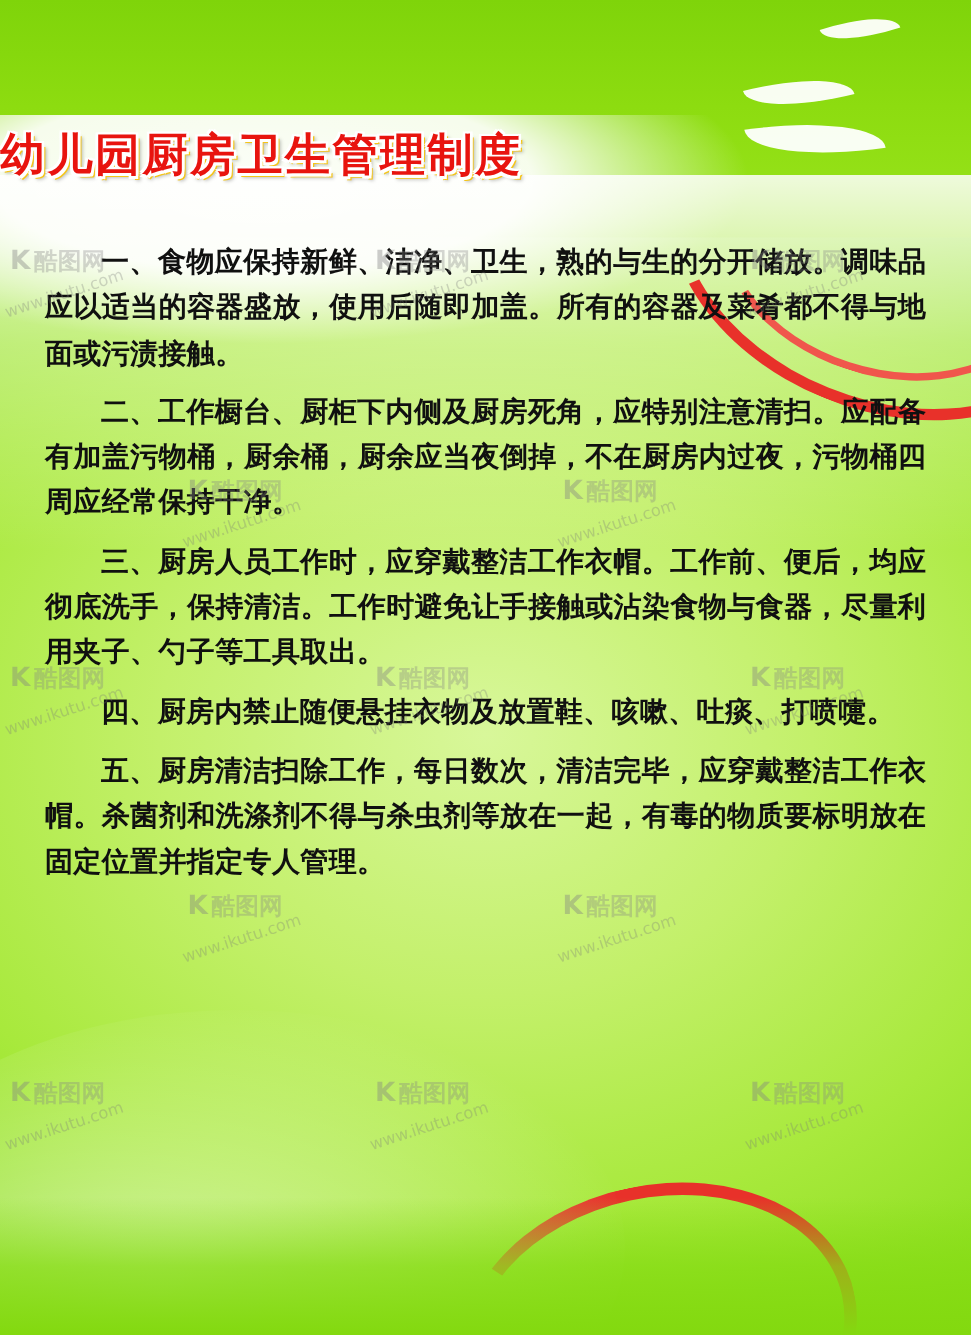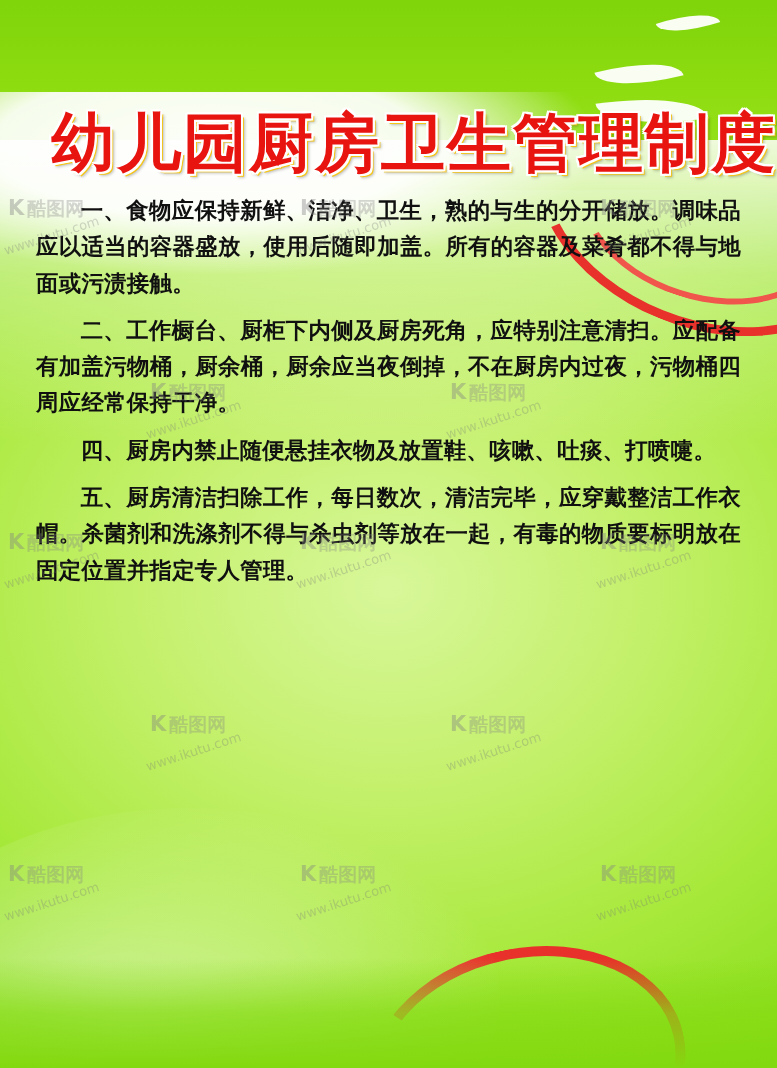--- a/index.html
+++ b/index.html
@@ -128,23 +128,23 @@
     width: 110px; height: 30px;
     border-radius: 0 100% 0 100%;
     transform: rotate(-8deg);
   }
 
   
   #title {
     position: absolute;
     left: 0; right: 0;
     top: 100px;
-    text-align: right;
-    font-family: "DejaVu Sans", "Liberation Sans", sans-serif;
-    font-size: 64px;
+    text-align: left;
+    font-family: "DejaVu Sans", "Liberation Sans", sans-serif;
+    font-size: 36px;
     font-weight: bold;
     letter-spacing: 2px;
     color: #e8140f;
     text-shadow:
       2px 0 0 #ffffff, -2px 0 0 #ffffff, 0 2px 0 #ffffff, 0 -2px 0 #ffffff,
       2px 2px 0 #ffffff, -2px 2px 0 #ffffff, 2px -2px 0 #ffffff, -2px -2px 0 #ffffff,
       3px 3px 0 #f5c518, 4px 4px 3px rgba(0,0,0,0.25);
     white-space: nowrap;
   }
 
@@ -215,20 +215,21 @@
   <div class="ribbon" id="ribbon-br"></div>
 
   <div id="bottom-sweep"></div>
   <div id="bottom-band"></div>
 
   <div id="title">幼儿园厨房卫生管理制度</div>
 
   <div id="content">
     <p class="para">一、食物应保持新鲜、洁净、卫生，熟的与生的分开储放。调味品应以适当的容器盛放，使用后随即加盖。所有的容器及菜肴都不得与地面或污渍接触。</p>
     <p class="para">二、工作橱台、厨柜下内侧及厨房死角，应特别注意清扫。应配备有加盖污物桶，厨余桶，厨余应当夜倒掉，不在厨房内过夜，污物桶四周应经常保持干净。</p>
+    <p class="para">三、厨房人员工作时，应穿戴整洁工作衣帽。工作前、便后，均应彻底洗手，保持清洁。工作时避免让手接触或沾染食物与食器，尽量利用夹子、勺子等工具取出。</p>
     <p class="para">四、厨房内禁止随便悬挂衣物及放置鞋、咳嗽、吐痰、打喷嚏。</p>
     <p class="para">五、厨房清洁扫除工作，每日数次，清洁完毕，应穿戴整洁工作衣帽。杀菌剂和洗涤剂不得与杀虫剂等放在一起，有毒的物质要标明放在固定位置并指定专人管理。</p>
   </div>
 
   <div id="watermarks">
     <div class="wm-big" style="left:8px; top:196px;"><span class="wm-k">K</span><span>酷图网</span></div>
     <div class="wm" style="left:2px; top:228px;">www.ikutu.com</div>
 
     <div class="wm-big" style="left:300px; top:196px;"><span class="wm-k">K</span><span>酷图网</span></div>
     <div class="wm" style="left:294px; top:228px;">www.ikutu.com</div>

